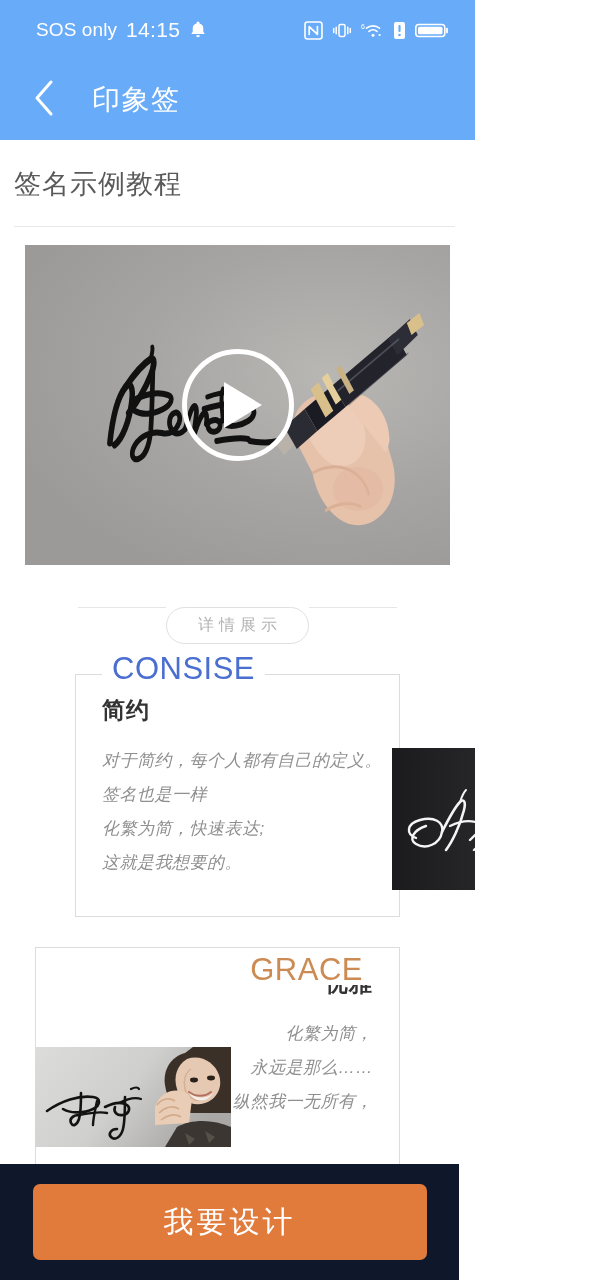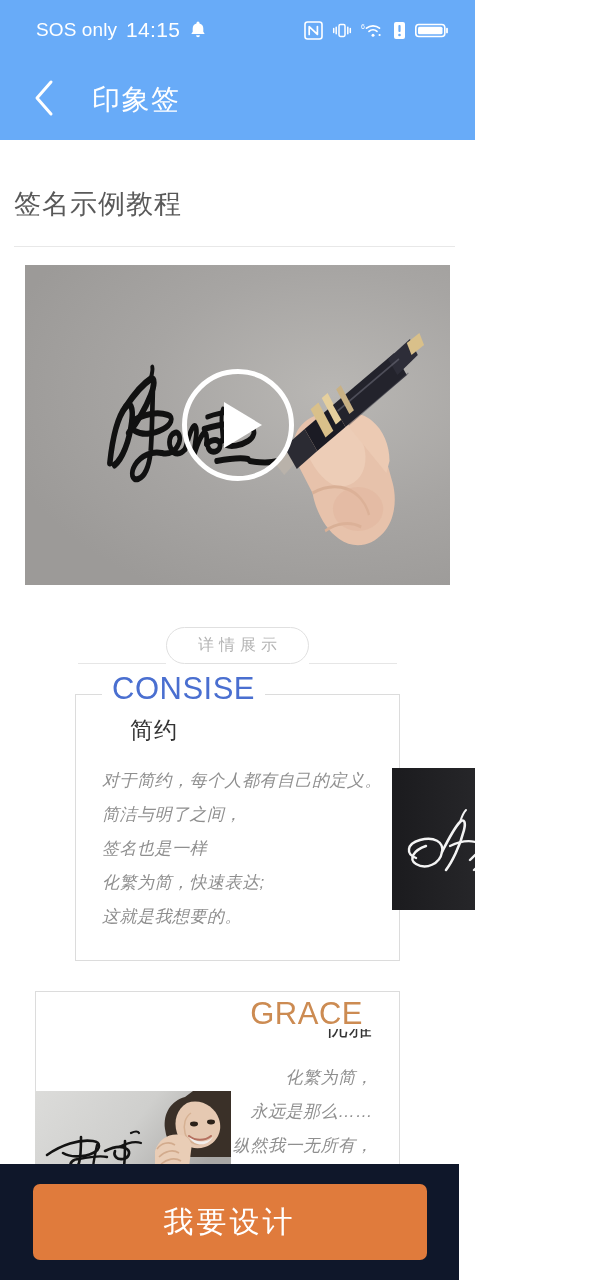--- a/index.html
+++ b/index.html
@@ -74,21 +74,20 @@
     font-size: 28px;
     font-weight: 400;
     letter-spacing: 1.5px;
     margin-left: 22px;
     font-family: Liberation Serif, serif;
   }
 
   
   .page-title-wrap {
     padding: 26px 20px 0 14px;
-    margin-top: 20px;
   }
   .page-title {
     font-size: 27px;
     color: #595959;
     font-weight: 400;
     letter-spacing: 1px;
     padding-bottom: 24px;
   }
   .title-divider {
     height: 1px;
@@ -130,21 +129,21 @@
     width: 0; height: 0;
     border-left: 38px solid #ffffff;
     border-top: 23px solid transparent;
     border-bottom: 23px solid transparent;
     margin-left: 11px;
   }
 
   
   .pill-divider {
     display: flex;
-    align-items: flex-end;
+    align-items: flex-start;
     margin: 42px 78px 0 78px;
   }
   .pill-line { flex: 1; height: 1px; background: #e6e6e6; }
   .pill {
     border: 1px solid #e0e0e0;
     border-radius: 20px;
     padding: 7px 26px;
     font-size: 16px;
     color: #b3b3b3;
     letter-spacing: 5px;
@@ -175,24 +174,23 @@
     letter-spacing: 0.5px;
     line-height: 1;
     text-align: right;
   }
   .sec-heading.consise { left: 26px; color: #4a6fd0; }
   .sec-heading.grace   { right: 26px; color: #cc8b52; margin-top: 28px; }
 
   .sec-sub {
     font-size: 23px;
     color: #333333;
-    font-weight: 400;
+    font-weight: 700;
     padding: 20px 0 0 0;
     letter-spacing: 1px;
-    margin-left: 28px;
   }
   .sec-body { padding: 0 26px 26px 26px; }
   .sec-body.right { text-align: right; }
 
   .sec-row {
     display: flex;
     align-items: flex-start;
     gap: 0;
     margin-top: 18px;
   }
@@ -383,21 +381,20 @@
   </div>
 
   <div class="section">
     <div class="sec-card">
       <div class="sec-heading consise">CONSISE</div>
       <div class="sec-body">
         <div class="sec-sub">简约</div>
         <div class="sec-row">
           <div class="sec-lines">
             <p>对于简约，每个人都有自己的定义。</p>
-            <p>简洁与明了之间，</p>
             <p>签名也是一样</p>
             <p>化繁为简，快速表达;</p>
             <p>这就是我想要的。</p>
           </div>
           <div class="photo photo-consise">
             <svg viewBox="0 0 186 142" preserveAspectRatio="none">
               <rect width="186" height="142" fill="#232326"></rect>
               <rect width="186" height="142" fill="url(#gcon)"></rect>
               <defs>
                 <linearGradient id="gcon" x1="0" y1="0" x2="1" y2="0">

